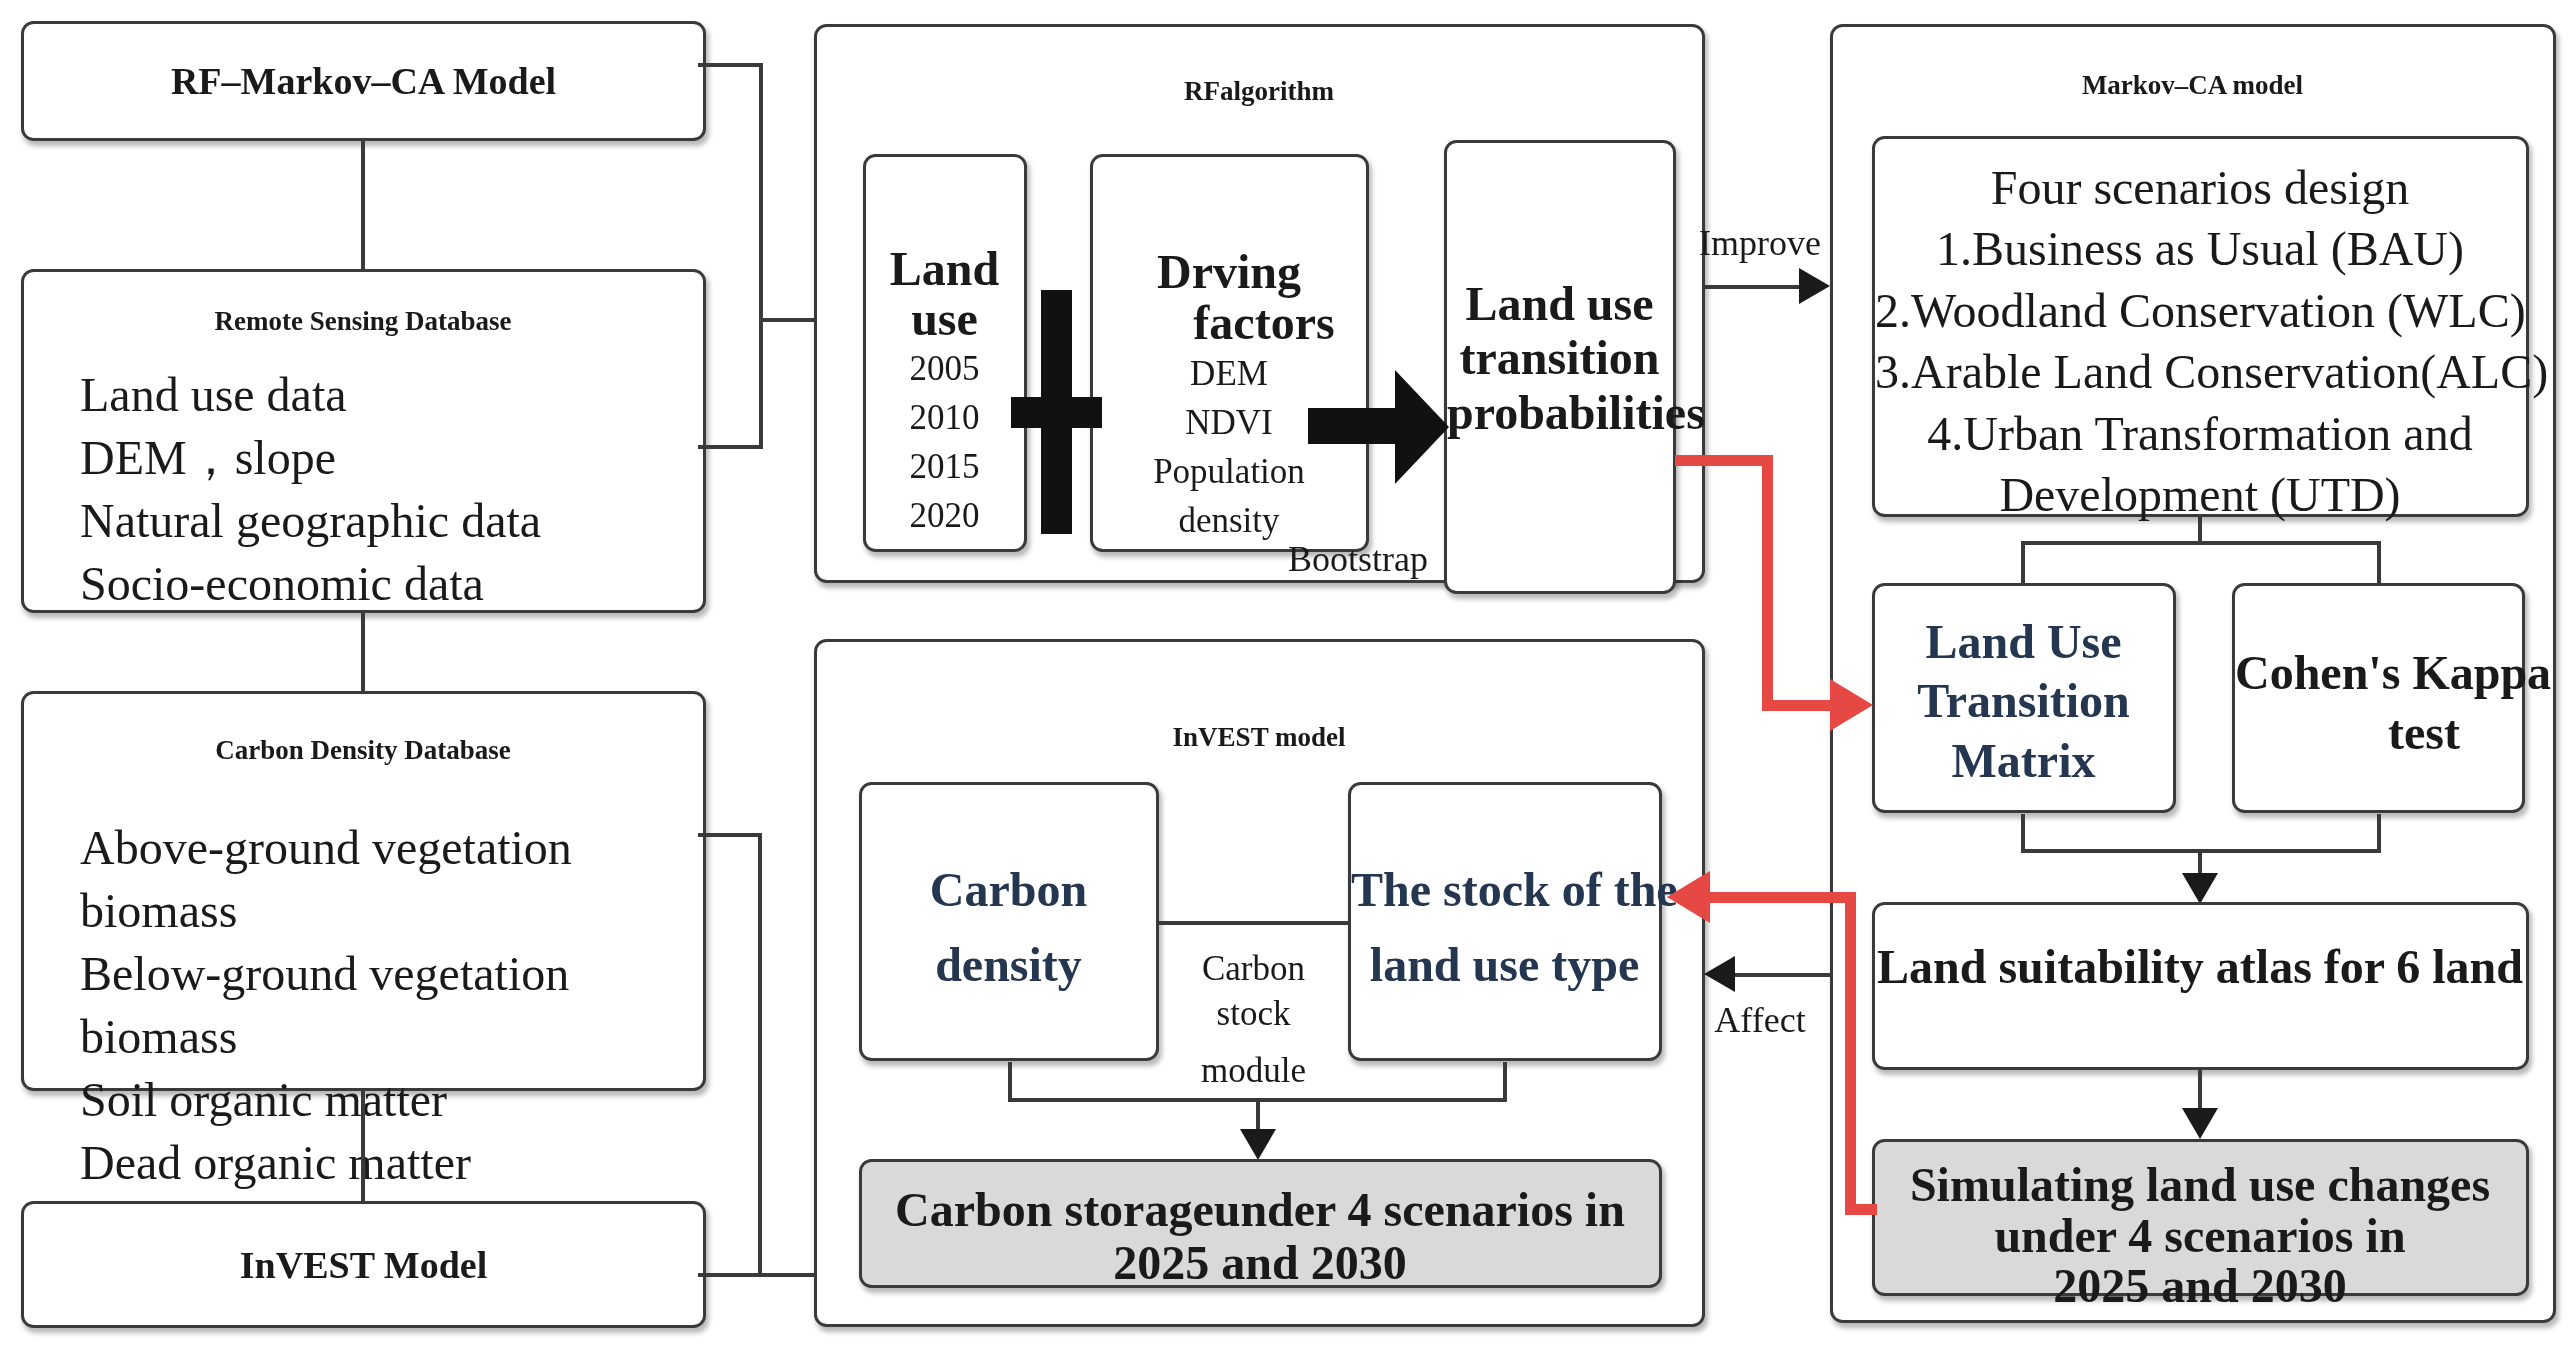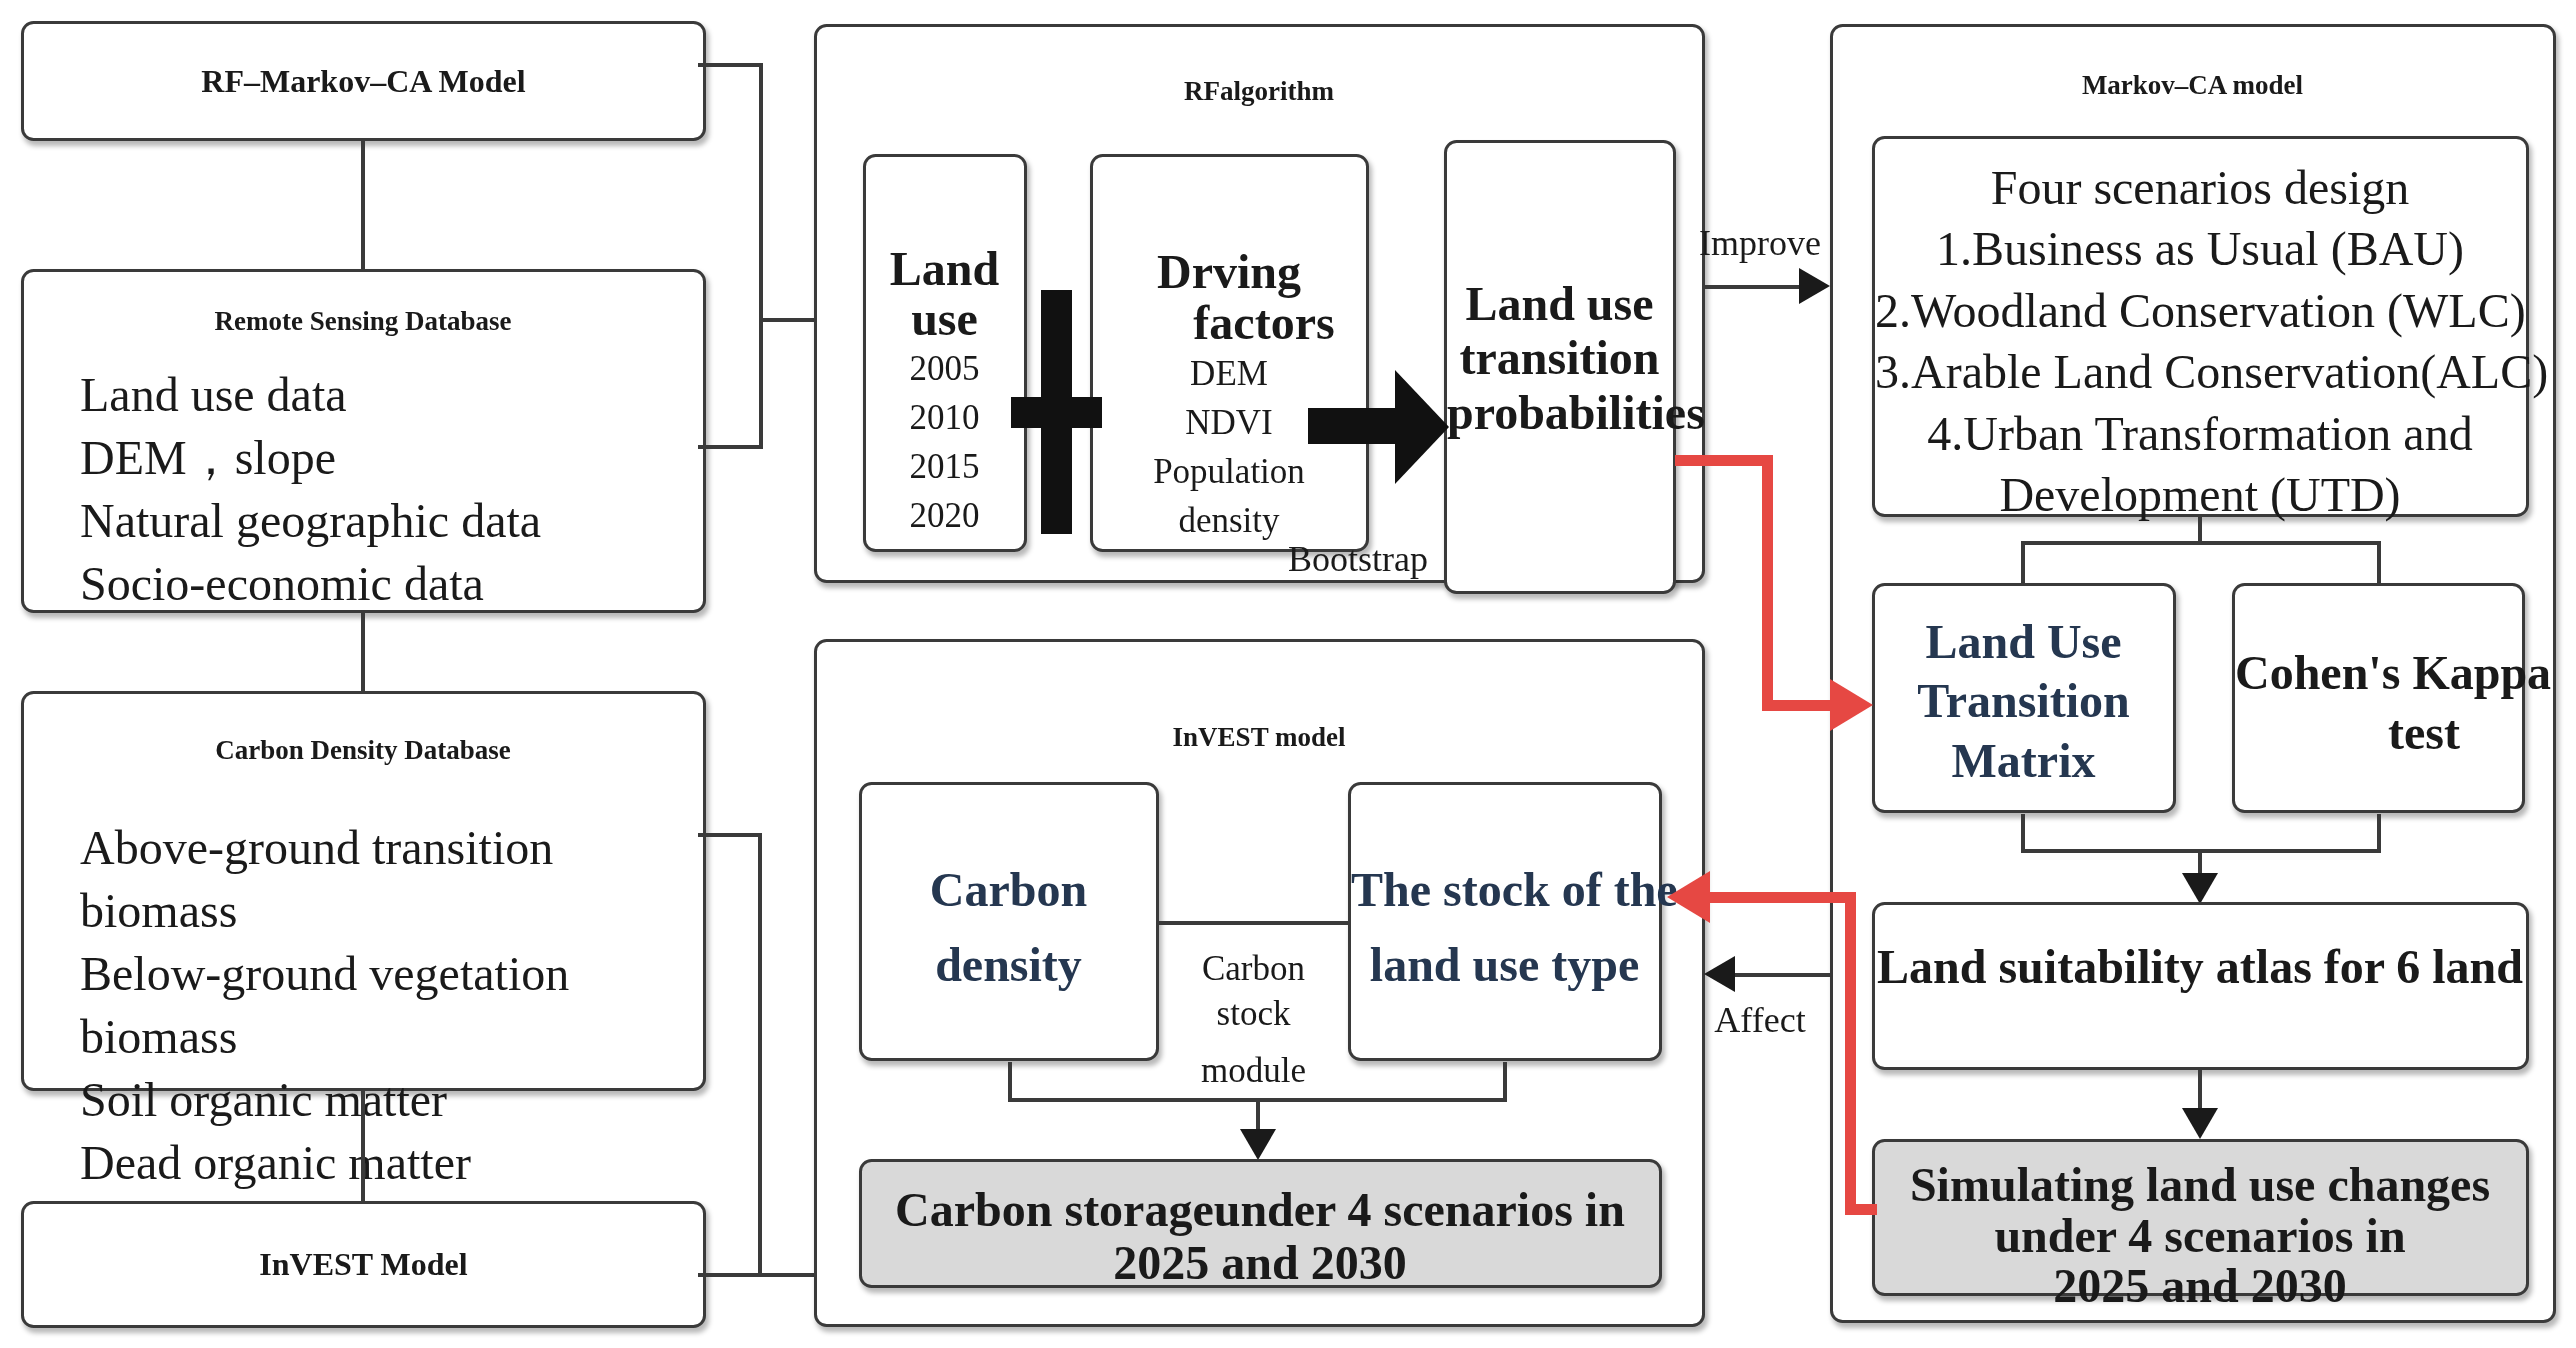--- a/index.html
+++ b/index.html
@@ -20,21 +20,21 @@
         border-bottom:18px solid transparent;border-left:31px solid #1a1a1a;}
   .ah-l{position:absolute;width:0;height:0;border-top:18px solid transparent;
         border-bottom:18px solid transparent;border-right:31px solid #1a1a1a;}
   .ah-d{position:absolute;width:0;height:0;border-left:18px solid transparent;
         border-right:18px solid transparent;border-top:31px solid #1a1a1a;}
   .rah-r{position:absolute;width:0;height:0;border-top:26.5px solid transparent;
          border-bottom:26.5px solid transparent;border-left:43px solid #e64843;}
   .rah-l{position:absolute;width:0;height:0;border-top:26.5px solid transparent;
          border-bottom:26.5px solid transparent;border-right:43px solid #e64843;}
   .line90{line-height:63px;}
-  .t60{font-size:32px;} .t58{font-size:27px;} .t54{font-size:48px;} .t52{font-size:36px;} .t50{font-size:35px;}
+  .t60{font-size:38px;} .t58{font-size:27px;} .t54{font-size:48px;} .t52{font-size:36px;} .t50{font-size:35px;}
   .items{position:absolute;text-align:left;}
 </style>
 </head>
 <body>
 
 <div id="canvas">
 
   <div class="box flexc" style="left:21px;top:21px;width:685px;height:120px;">
     <div class="b t60">RF–Markov–CA Model</div>
   </div>
@@ -45,21 +45,21 @@
       <div>Land use data</div>
       <div>DEM，slope</div>
       <div>Natural geographic data</div>
       <div>Socio-economic data</div>
     </div>
   </div>
 
   <div class="box" style="left:21px;top:691px;width:685px;height:400px;">
     <div class="lbl b t58" style="left:0;top:41px;width:678px;">Carbon Density Database</div>
     <div class="items t54 line90" style="left:56px;top:122px;">
-      <div>Above-ground transition biomass</div>
+      <div>Above-ground vegetation biomass</div>
       <div>Below-ground vegetation biomass</div>
       <div>Soil organic matter</div>
       <div>Dead organic matter</div>
     </div>
   </div>
 
   <div class="box flexc" style="left:21px;top:1201px;width:685px;height:127px;">
     <div class="b t60">InVEST Model</div>
   </div>
 

